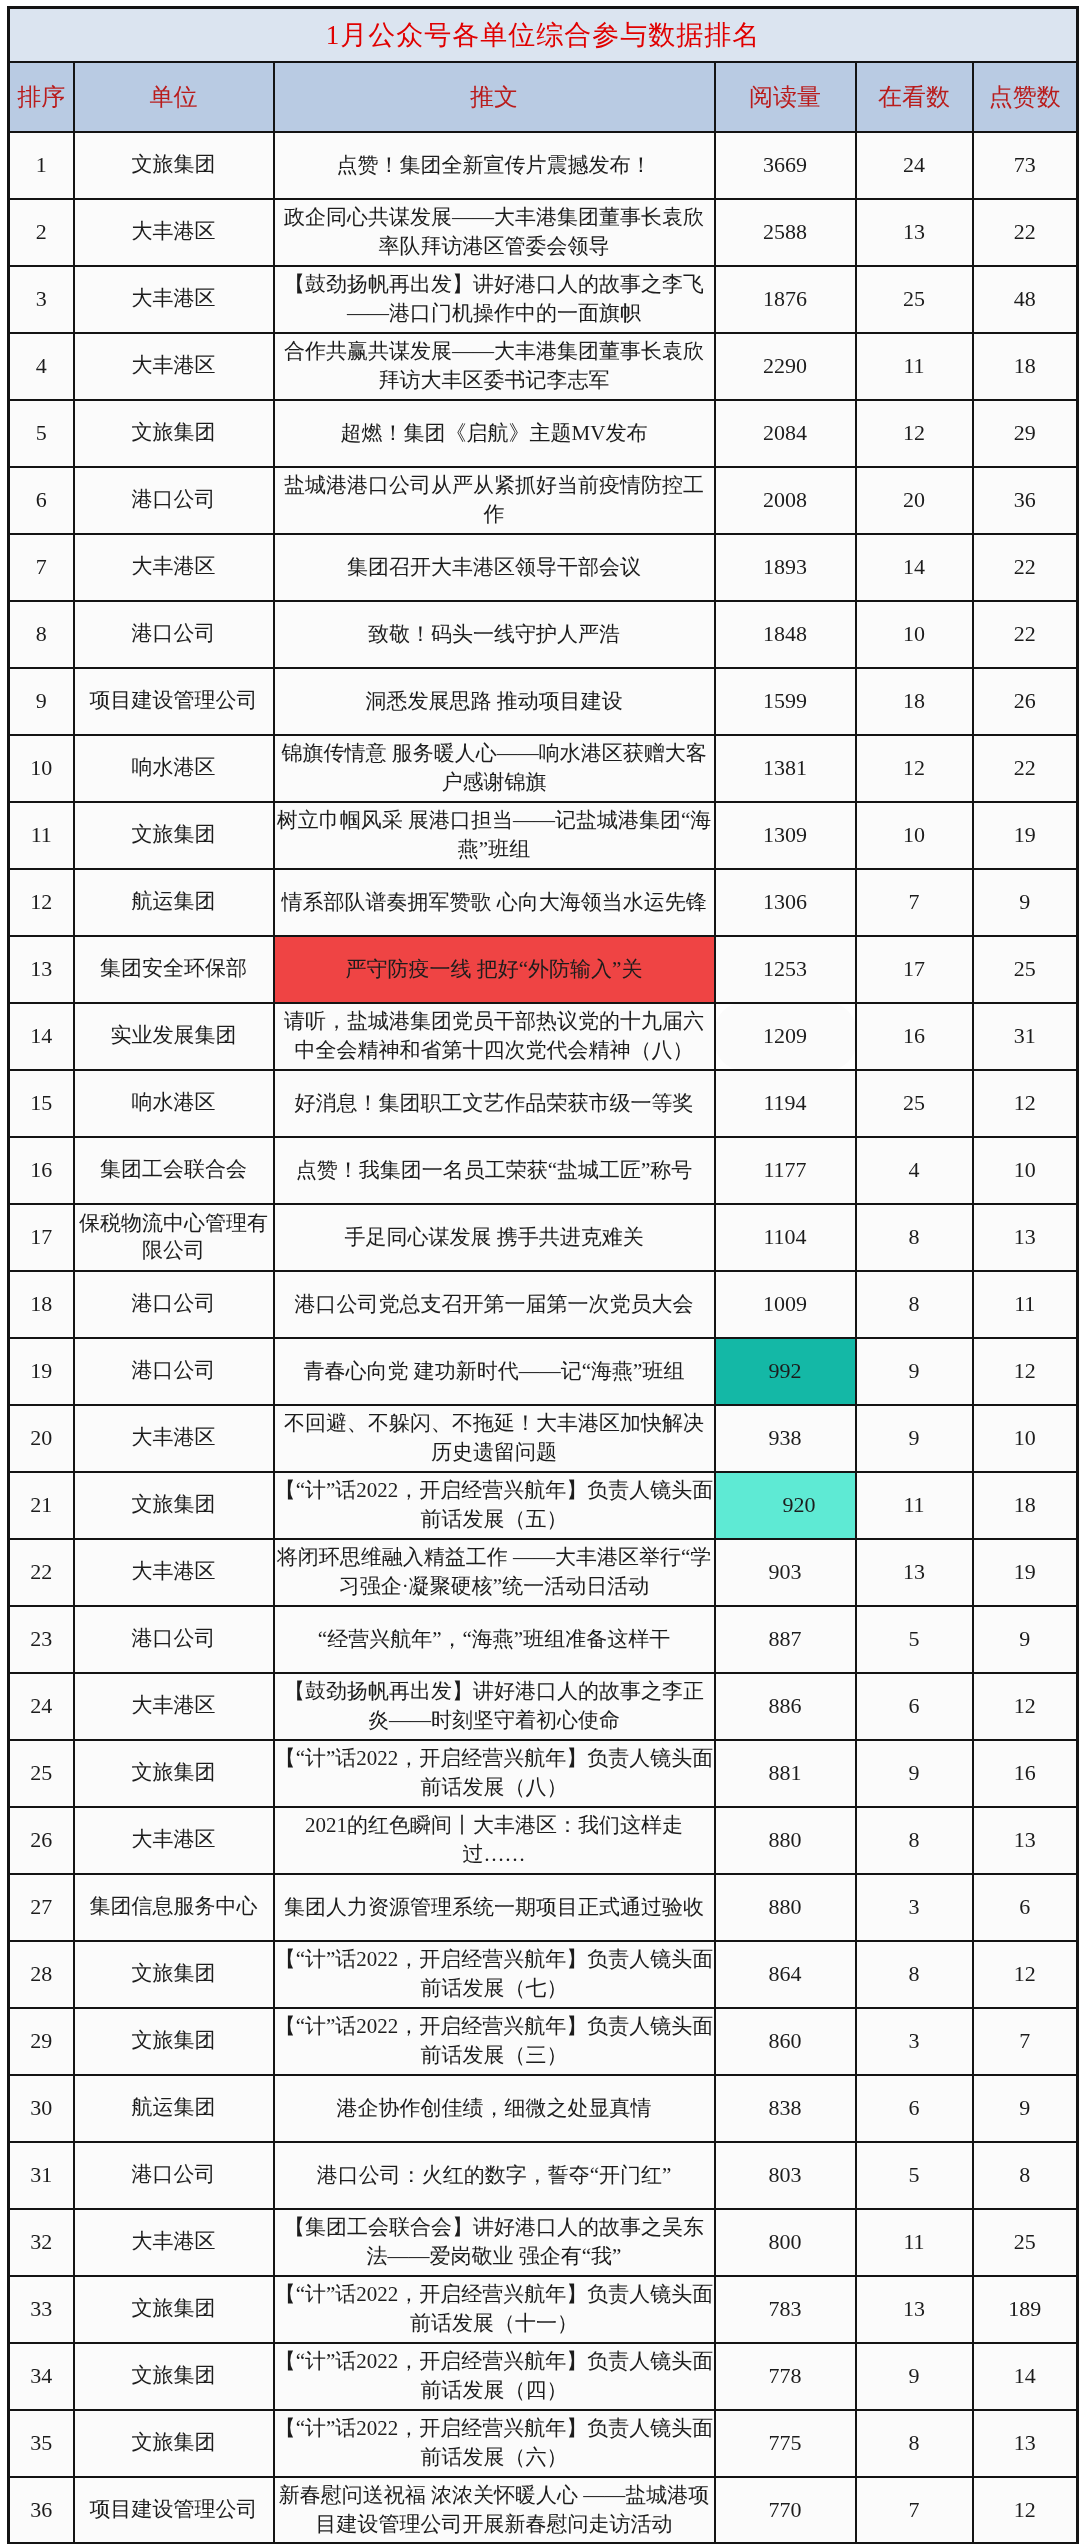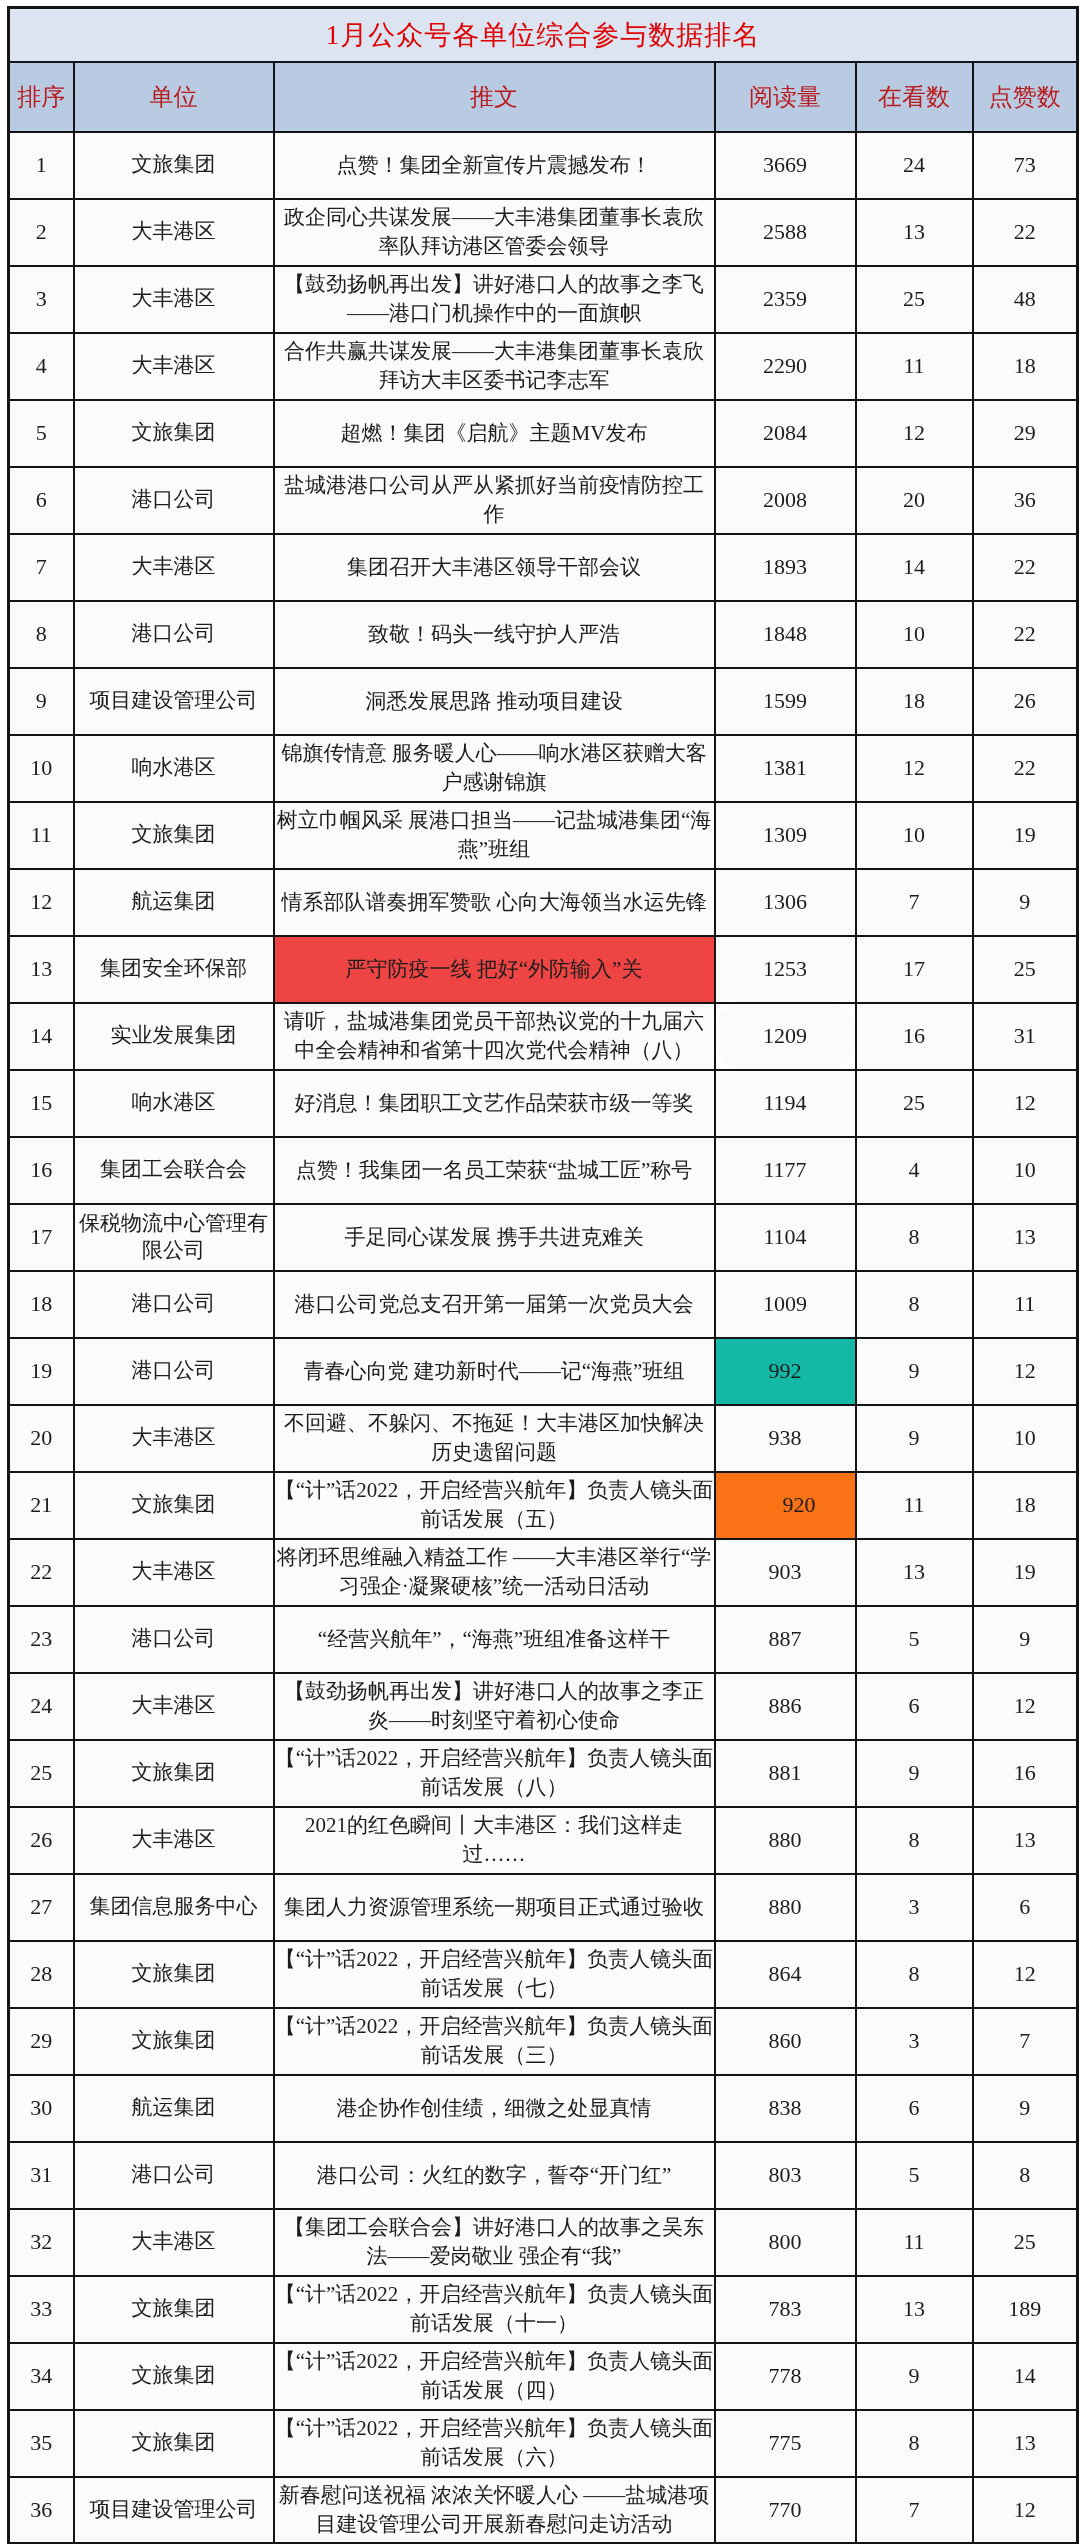--- a/index.html
+++ b/index.html
@@ -82,21 +82,21 @@
         <td class="c-unit" style="background: rgb(251, 251, 251);">大丰港区</td>
         <td class="c-article" style="background: rgb(251, 251, 251);">政企同心共谋发展——大丰港集团董事长袁欣率队拜访港区管委会领导</td>
         <td class="c-num" style="background: rgb(251, 251, 251);">2588</td>
         <td class="c-num" style="background: rgb(251, 251, 251);">13</td>
         <td class="c-num" style="background: rgb(251, 251, 251);">22</td>
       </tr>
       <tr class="data-row">
         <td class="c-rank" style="background: rgb(251, 251, 251);">3</td>
         <td class="c-unit" style="background: rgb(251, 251, 251);">大丰港区</td>
         <td class="c-article" style="background: rgb(251, 251, 251);">【鼓劲扬帆再出发】讲好港口人的故事之李飞——港口门机操作中的一面旗帜</td>
-        <td class="c-num" style="background: rgb(251, 251, 251);">2359</td>
+        <td class="c-num" style="background: rgb(251, 251, 251);">1876</td>
         <td class="c-num" style="background: rgb(251, 251, 251);">25</td>
         <td class="c-num" style="background: rgb(251, 251, 251);">48</td>
       </tr>
       <tr class="data-row">
         <td class="c-rank" style="background: rgb(251, 251, 251);">4</td>
         <td class="c-unit" style="background: rgb(251, 251, 251);">大丰港区</td>
         <td class="c-article" style="background: rgb(251, 251, 251);">合作共赢共谋发展——大丰港集团董事长袁欣拜访大丰区委书记李志军</td>
         <td class="c-num" style="background: rgb(251, 251, 251);">2290</td>
         <td class="c-num" style="background: rgb(251, 251, 251);">11</td>
         <td class="c-num" style="background: rgb(251, 251, 251);">18</td>
@@ -226,21 +226,21 @@
         <td class="c-unit" style="background: rgb(251, 251, 251);">大丰港区</td>
         <td class="c-article" style="background: rgb(251, 251, 251);">不回避、不躲闪、不拖延！大丰港区加快解决历史遗留问题</td>
         <td class="c-num" style="background: rgb(251, 251, 251);">938</td>
         <td class="c-num" style="background: rgb(251, 251, 251);">9</td>
         <td class="c-num" style="background: rgb(251, 251, 251);">10</td>
       </tr>
       <tr class="data-row">
         <td class="c-rank" style="background: rgb(251, 251, 251);">21</td>
         <td class="c-unit" style="background: rgb(251, 251, 251);">文旅集团</td>
         <td class="c-article" style="background: rgb(251, 251, 251);">【“计”话2022，开启经营兴航年】负责人镜头面前话发展（五）</td>
-        <td class="c-num" style="background: #f97316; padding-left: 28px;">920</td>
+        <td class="c-num" style="background: #5eead4; padding-left: 28px;">920</td>
         <td class="c-num" style="background: rgb(251, 251, 251);">11</td>
         <td class="c-num" style="background: rgb(251, 251, 251);">18</td>
       </tr>
       <tr class="data-row">
         <td class="c-rank" style="background: rgb(251, 251, 251);">22</td>
         <td class="c-unit" style="background: rgb(251, 251, 251);">大丰港区</td>
         <td class="c-article" style="background: rgb(251, 251, 251);">将闭环思维融入精益工作 ——大丰港区举行“学习强企·凝聚硬核”统一活动日活动</td>
         <td class="c-num" style="background: rgb(251, 251, 251);">903</td>
         <td class="c-num" style="background: rgb(251, 251, 251);">13</td>
         <td class="c-num" style="background: rgb(251, 251, 251);">19</td>

